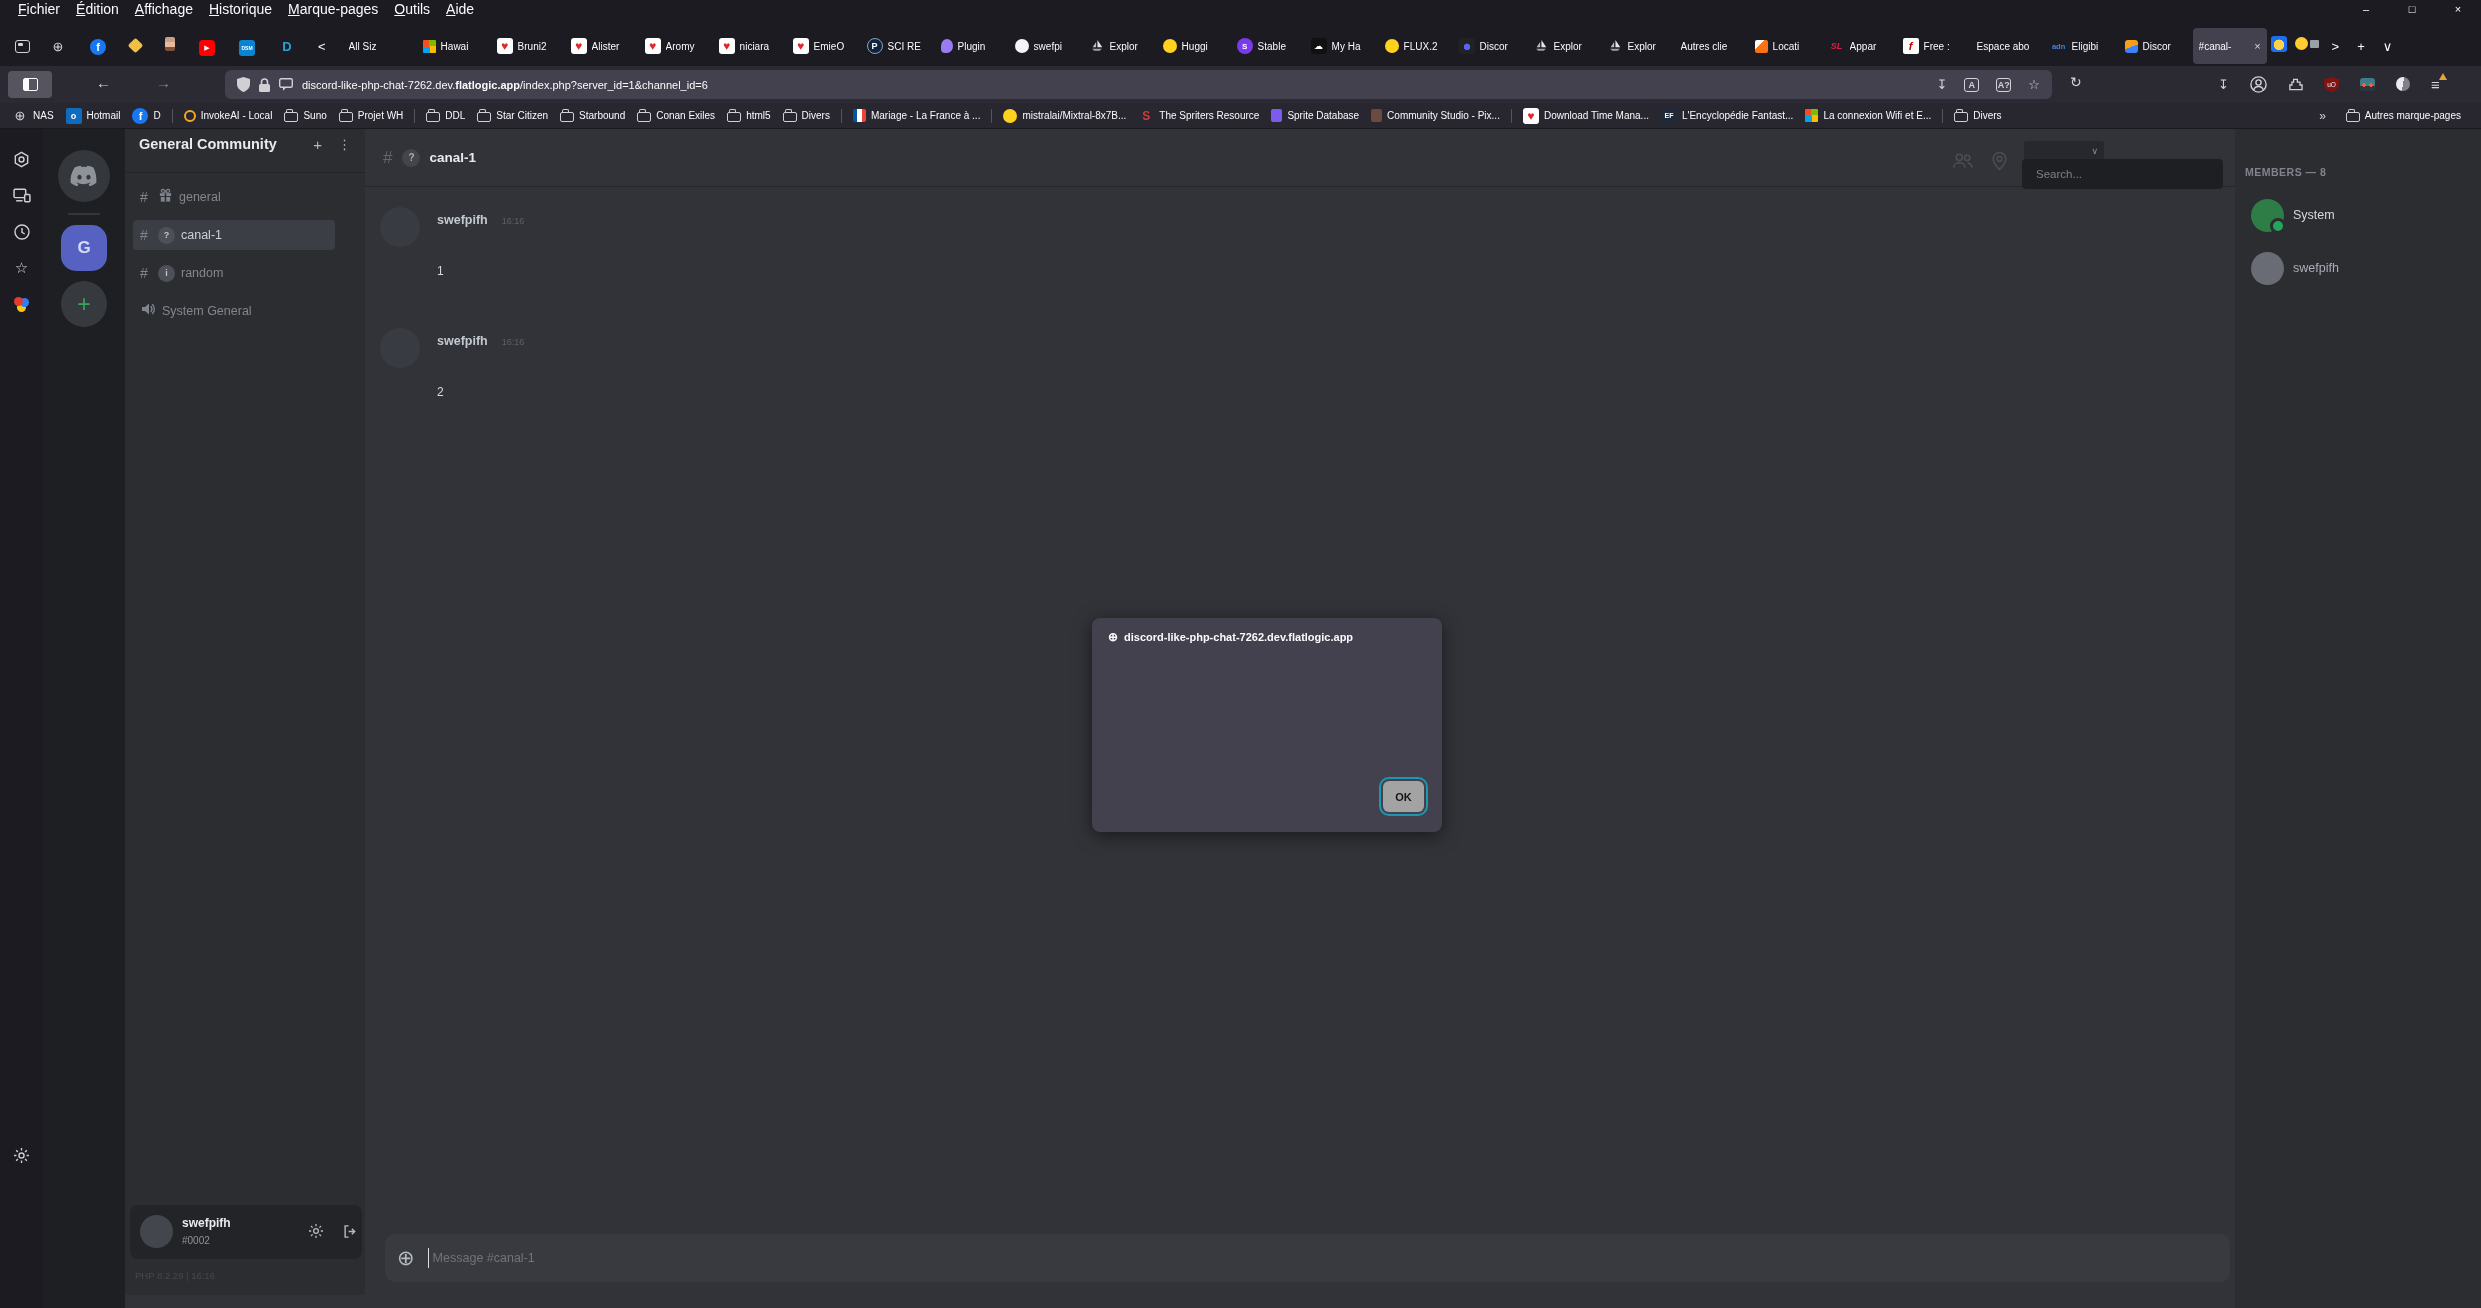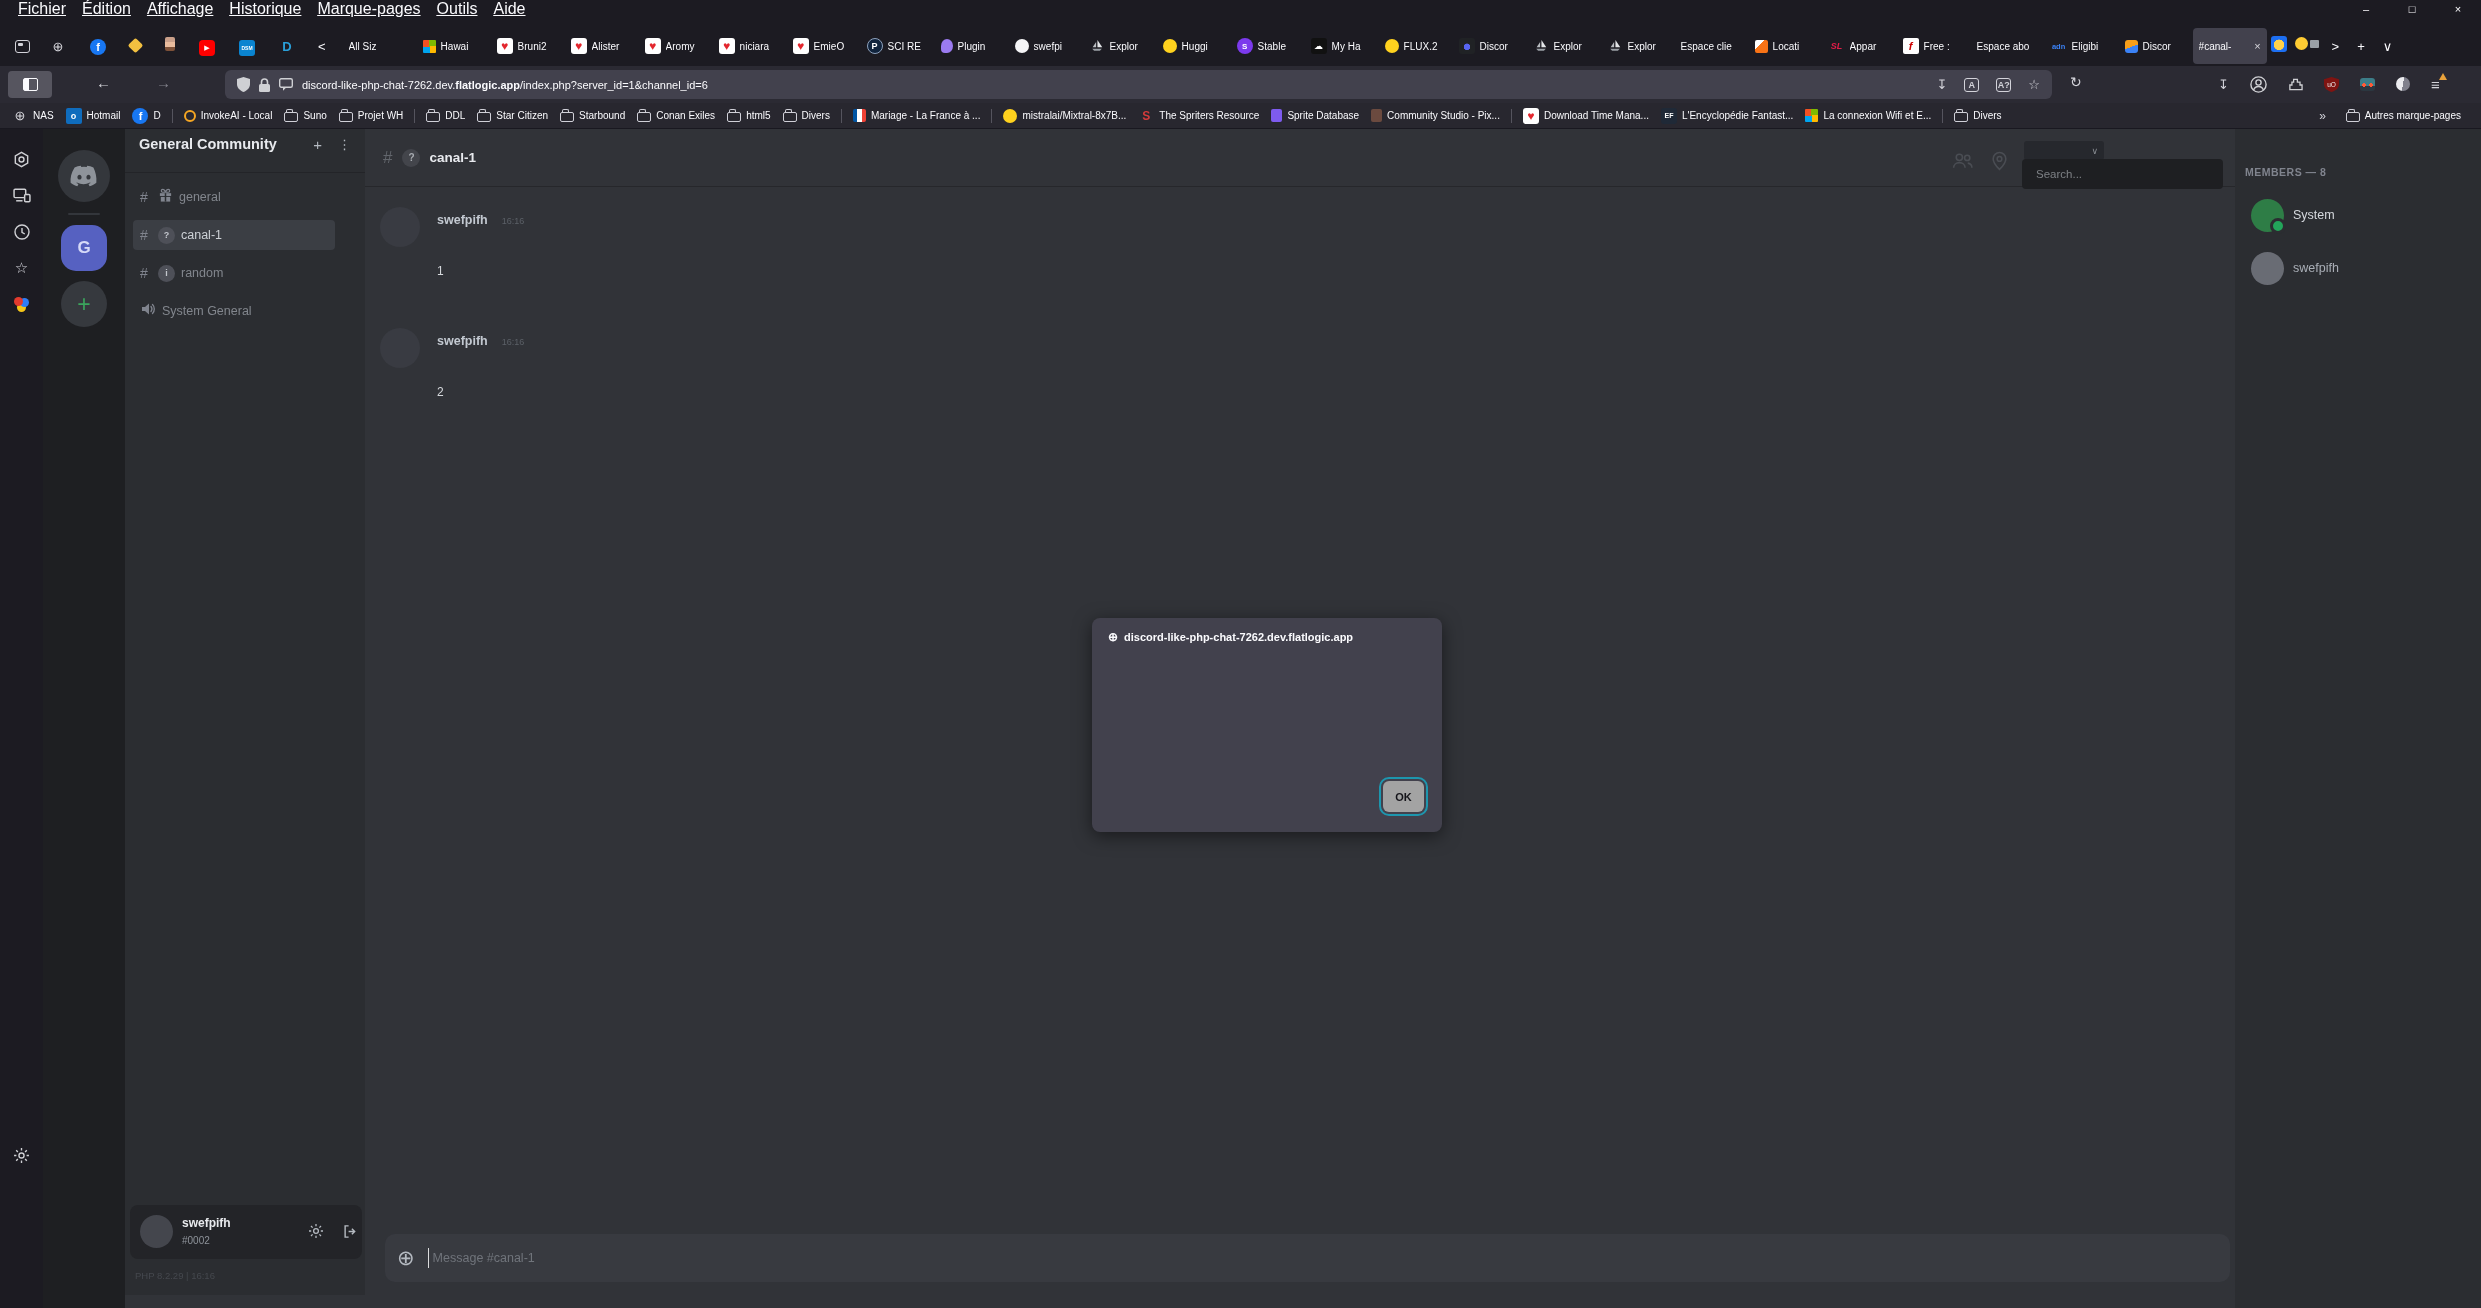--- a/index.html
+++ b/index.html
@@ -3,21 +3,21 @@
 <meta charset="utf-8">
 <style>
   * { margin:0; padding:0; box-sizing:border-box; }
   body { width:2481px; height:1308px; position:relative; overflow:hidden;
          font-family:"Liberation Sans", sans-serif; background:#313338; }
   #screen { position:absolute; inset:0; }
 
   
   #menubar { position:absolute; left:0; top:0; width:2481px; height:18px;
              background:#1c1b22; display:flex; align-items:center; padding-left:10px; z-index:30; }
-  .menu-item { display:inline-block; color:#fbfbfe; font-size:16px; padding:0 8px;text-decoration:underline; }
+  .menu-item { display:inline-block; color:#fbfbfe; font-size:14px; padding:0 8px; }
   .menu-item::first-letter { text-decoration:underline; }
   #win-controls { position:absolute; right:0; top:0; height:18px; display:flex; z-index:40; }
   .winbtn { width:46px; height:18px; display:flex; align-items:center; justify-content:center;
             color:#fbfbfe; font-size:11px; }
 
   #tabstrip { position:absolute; left:0; top:18px; width:2481px; height:48px; background:#1c1b22;
               display:flex; align-items:center; padding:8px 4px 0 8px; z-index:29; }
   .ic-ffview { width:15px; height:13px; border:1.5px solid #d3d3da; border-radius:3px; position:relative; }
   .ic-ffview::before { content:""; position:absolute; left:2px; top:2px; width:5px; height:3px;
                        background:#d3d3da; border-radius:1px; }
@@ -327,21 +327,21 @@
           <span class="ic ic-boat">
             <svg width="14" height="14" viewBox="0 0 16 16">
               <path d="M8.5 1v8.5H14z" fill="#e3e5e8"></path>
               <path d="M7 3.5v6H3z" fill="#b9bcc1"></path>
               <path d="M2.5 11h11l-2.2 2.5H4.7z" fill="#9aa0a6"></path>
             </svg>
           </span>
           <span class="tab-label">Explor</span>
         </div>
         <div class="tab">
-          <span class="tab-label">Espace clie</span>
+          <span class="tab-label">Autres clie</span>
         </div>
         <div class="tab">
           <span class="ic ic-locati"></span>
           <span class="tab-label">Locati</span>
         </div>
         <div class="tab">
           <span class="ic ic-sl">SL</span>
           <span class="tab-label">Appar</span>
         </div>
         <div class="tab">

